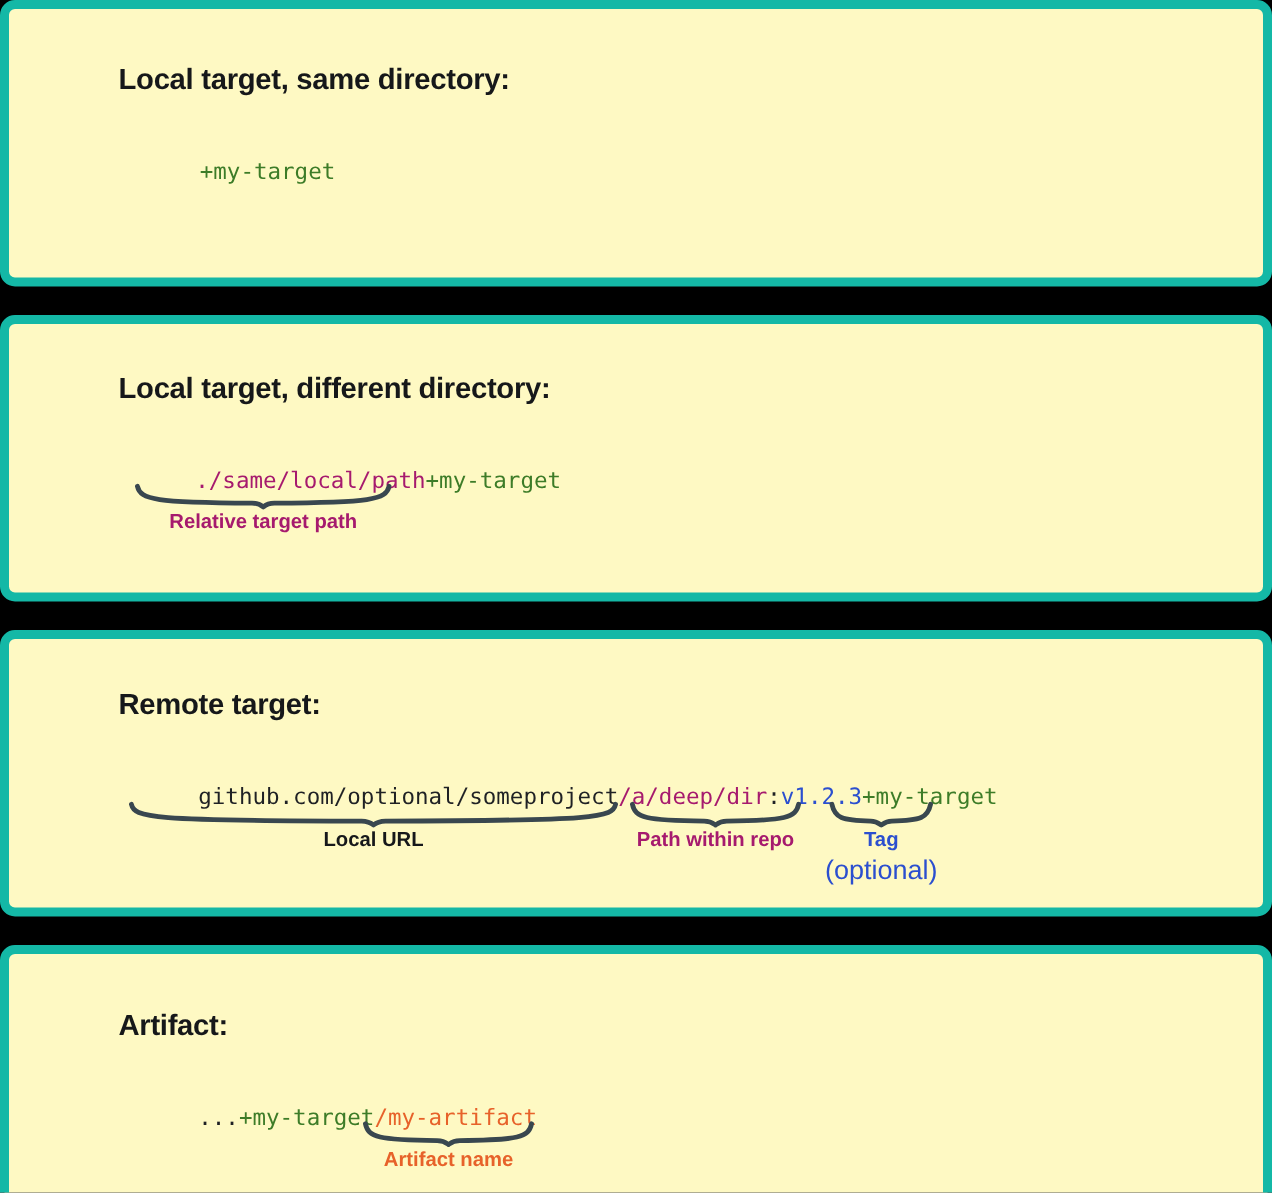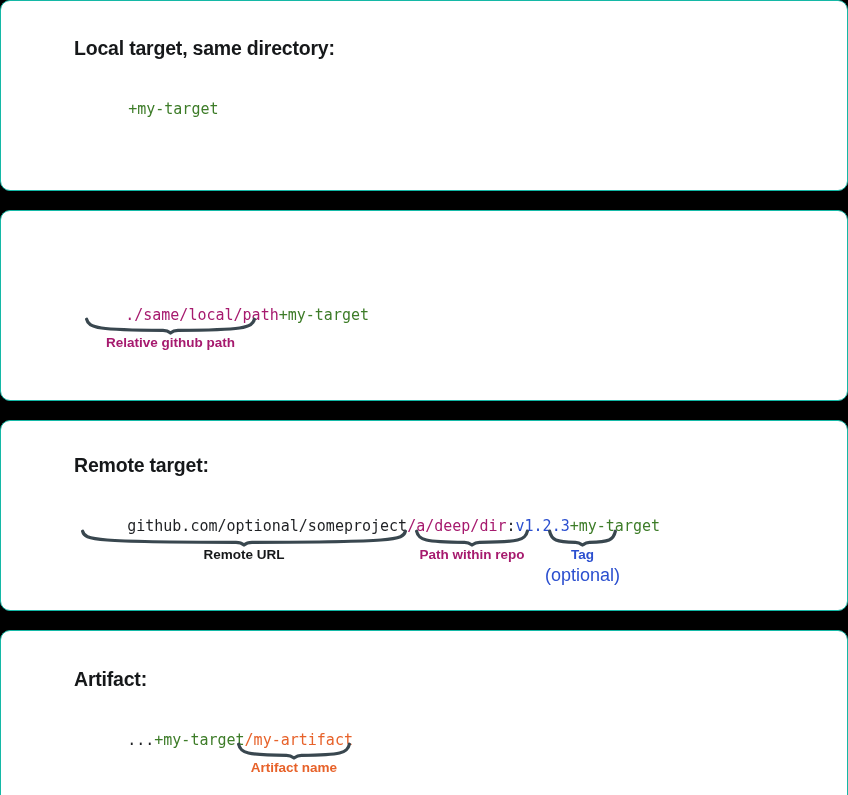--- a/index.html
+++ b/index.html
@@ -16,22 +16,22 @@
 
   .deck {
     width: 848px;
     height: 795px;
     display: flex;
     flex-direction: column;
     background: #000000;
   }
 
   .slide {
-    background: #ffffff;
-    border: 1px solid #14b8a6;
+    background: #fef9c3;
+    border: 6px solid #14b8a6;
     border-radius: 10px;
     box-sizing: border-box;
     position: relative;
     overflow: hidden;
     flex: 0 0 auto;
   }
   .slide-1 { height: 191px; }
   .slide-2 { height: 191px; }
   .slide-3 { height: 191px; }
   .slide-4 { height: 191px; }
@@ -101,52 +101,53 @@
     <div class="heading" style="left:73px; top:36px;">Local target, same directory:</div>
 
     <div class="code" style="left:73px; top:81px;">
       <span class="c-green">+my-target</span>
     </div>
   </section>
 
   <div class="gap"></div>
 
   <section class="slide slide-2">
+    <div class="heading" style="left:73px; top:32px;">Local target, different directory:</div>
 
     <div class="code" style="left:70px; top:77px;">
       <span class="c-magenta">./same/local/path</span><span class="c-green">+my-target</span>
     </div>
 
     <span class="brace" style="left:84px; top:106px; width:171px; height:16px;">
       <svg viewBox="0 0 171 16" preserveAspectRatio="none">
         <path d="M1.6,2.2 C3.5,11.2 14,13.0 78.0,13.4 C83.0,13.5 84.3,15.0 85.5,16.0 C86.7,15.0 88.0,13.5 93.0,13.4 C157.0,13.0 167.5,11.2 169.4,2.2"></path>
       </svg>
     </span>
 
     <div class="ann-label l-magenta" style="left:84px; top:124px; width:171px;">
-      <span>Relative github path</span>
+      <span>Relative target path</span>
     </div>
   </section>
 
   <div class="gap"></div>
 
   <section class="slide slide-3">
     <div class="heading" style="left:73px; top:33px;">Remote target:</div>
 
     <div class="code" style="left:72px; top:78px;">
       <span class="c-dark">github.com/optional/someproject</span><span class="c-magenta">/a/deep/dir</span><span class="c-dark">:</span><span class="c-blue">v1.2.3</span><span class="c-green">+my-target</span>
     </div>
 
     <span class="brace" style="left:80px; top:108px; width:326px; height:16px;">
       <svg viewBox="0 0 326 16" preserveAspectRatio="none">
         <path d="M1.6,2.2 C3.5,11.2 14,13.0 155.0,13.4 C160.0,13.5 161.8,15.0 163.0,16.0 C164.2,15.0 166.0,13.5 171.0,13.4 C312.0,13.0 322.5,11.2 324.4,2.2"></path>
       </svg>
     </span>
     <div class="ann-label l-dark" style="left:80px; top:126px; width:326px;">
-      <span>Remote URL</span>
+      <span>Local URL</span>
     </div>
 
     <span class="brace" style="left:414px; top:108px; width:114px; height:16px;">
       <svg viewBox="0 0 114 16" preserveAspectRatio="none">
         <path d="M1.6,2.2 C3.5,11.2 10,13.0 49.5,13.4 C54.0,13.5 55.6,15.0 57.0,16.0 C58.4,15.0 60.0,13.5 64.5,13.4 C104.0,13.0 110.5,11.2 112.4,2.2"></path>
       </svg>
     </span>
     <div class="ann-label l-magenta" style="left:414px; top:126px; width:114px;">
       <span>Path within repo</span>
     </div>

